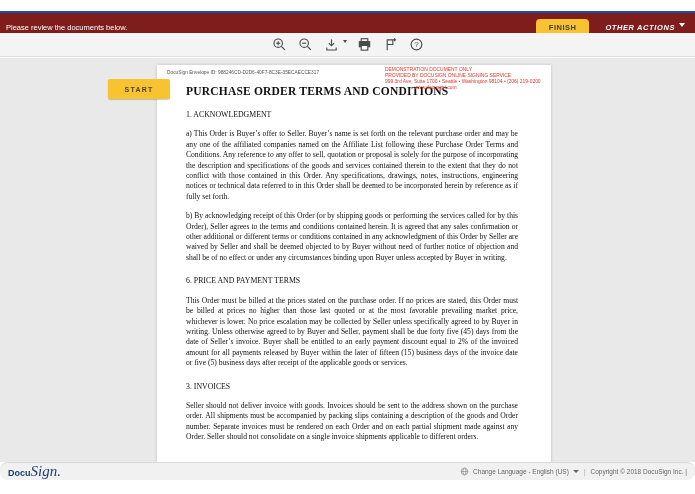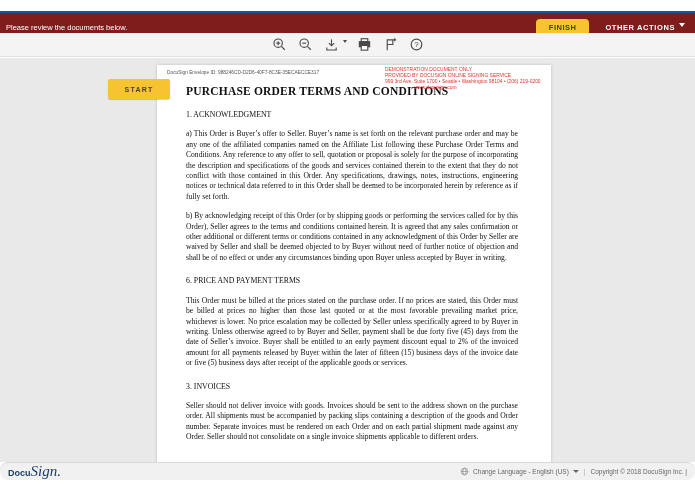--- a/index.html
+++ b/index.html
@@ -8,21 +8,21 @@
 
   
   .notify-bar { position:absolute; top:11px; left:0; right:0; height:30px;
                 background:#7f1d1d; border-top:2px solid #194fa4;
                 display:flex; align-items:center; padding:0 6px; }
   .notify-msg { color:#ffffff; font-size:7.5px; flex:1; }
   .finish-btn { background:#f7c331; color:#463f26; font-size:7.5px; font-weight:bold;
                 border:none; border-radius:4px; padding:4px 13px; letter-spacing:.5px;
                 margin-right:16px; cursor:pointer; }
   .other-actions { color:#ffffff; font-size:7.5px; font-weight:bold; letter-spacing:.6px;
-                   display:flex; gap:4px; cursor:pointer; margin-right:4px; }
+                   display:flex; gap:4px; cursor:pointer; margin-right:4px;font-style:italic; }
   .caret-down { display:inline-block; width:0; height:0; border-left:3.5px solid transparent;
                 border-right:3.5px solid transparent; border-top:4px solid #ffffff; }
 
   
   .toolbar { position:absolute; top:33px; left:0; right:0; height:24px; background:#f4f4f4;
              border-bottom:1px solid #e0e0e0; display:flex; align-items:center;
              justify-content:center; gap:9px; }
   .tool-btn { width:17px; height:17px; display:flex; align-items:center; justify-content:center;
               cursor:pointer; }
   .tool-btn svg { stroke:#4a4a4a; fill:none; stroke-width:1.2; }

